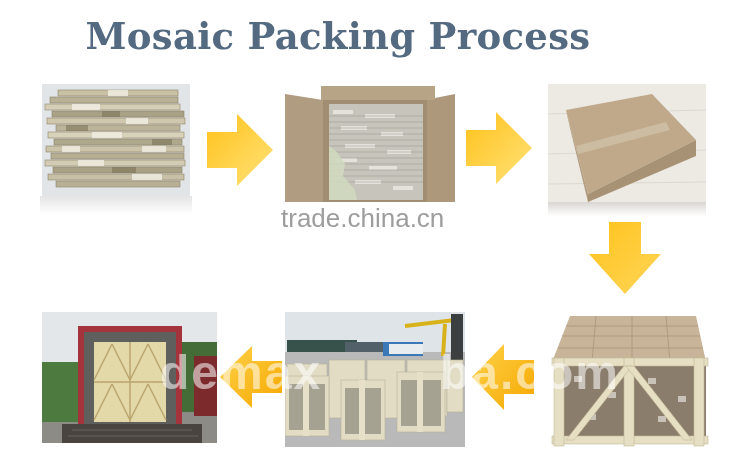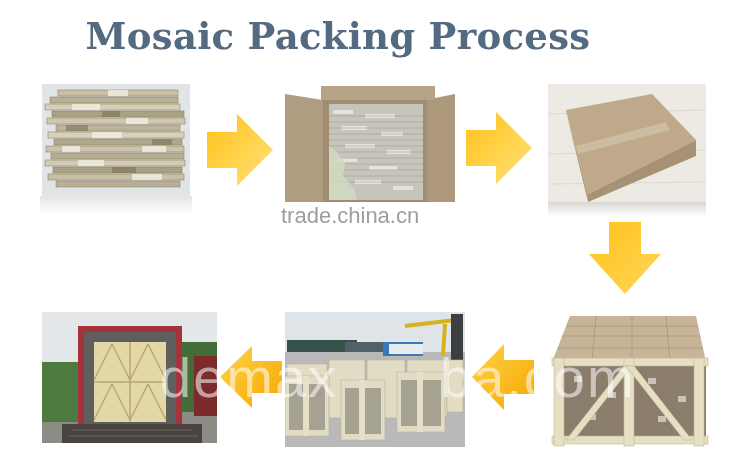--- a/index.html
+++ b/index.html
@@ -2,22 +2,22 @@
 <html><head>
 <meta charset="utf-8">
 <style>
   html, body { margin:0; padding:0; background:#ffffff; }
   body { width:750px; height:452px; position:relative; overflow:hidden; font-family:"Liberation Sans", sans-serif; }
   .title { position:absolute; left:0; top:14px; width:676px; text-align:center;
     font-family:"DejaVu Serif", "Liberation Serif", serif; font-weight:bold; font-size:37px;
     color:#536a80; letter-spacing:0.3px; }
   .photo { position:absolute; overflow:hidden; }
   .arrow { position:absolute; }
-  .wm { position:absolute; color:rgba(140,140,140,0.85); font-size:22px; font-family:"Liberation Sans", sans-serif; white-space:nowrap; }
-  .wm2 { position:absolute; color:rgba(255,255,255,0.55); font-size:56px; font-weight:normal; font-family:"Liberation Sans", sans-serif; white-space:nowrap; letter-spacing:2px; }
+  .wm { position:absolute; color:rgba(140,140,140,0.85); font-size:26px; font-family:"Liberation Sans", sans-serif; white-space:nowrap; }
+  .wm2 { position:absolute; color:rgba(255,255,255,0.55); font-size:48px; font-weight:bold; font-family:"Liberation Sans", sans-serif; white-space:nowrap; letter-spacing:2px; }
 
   
   #p1 { left:42px; top:84px; width:148px; height:112px; background:#dfe2e6; }
   #p1-shadow { position:absolute; left:40px; top:196px; width:152px; height:18px;
     background:linear-gradient(#e4e4e4,#ffffff); }
 
   
   #p2 { left:285px; top:86px; width:170px; height:116px; }
   
   #p3 { left:548px; top:84px; width:158px; height:118px; background:#ebe9e2; }

